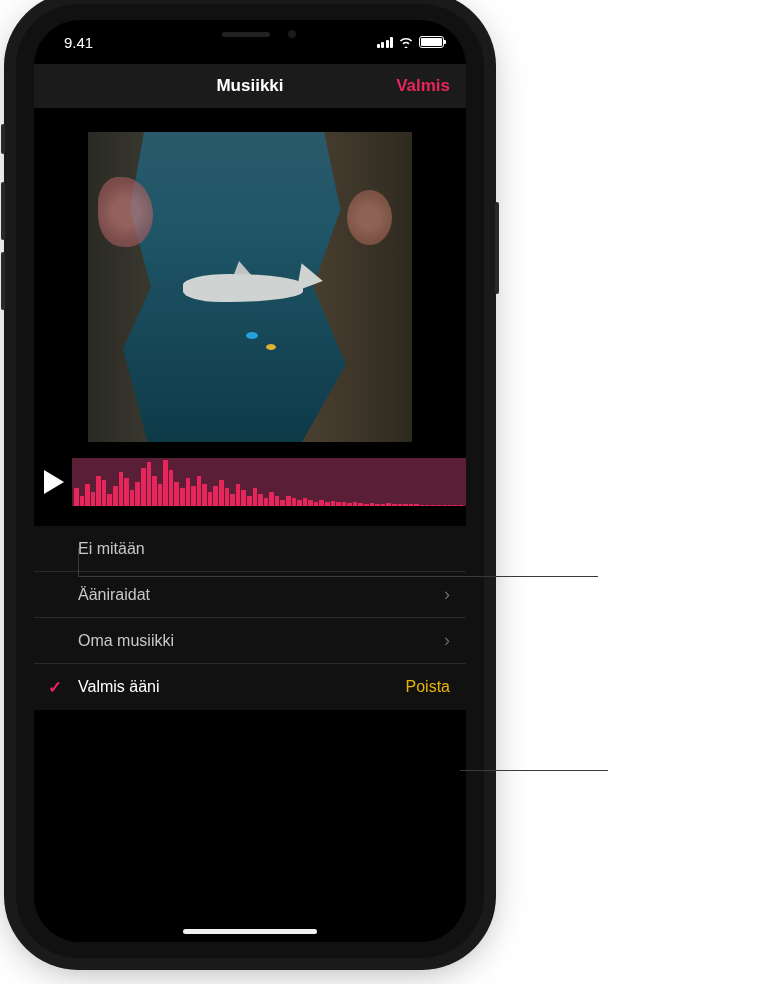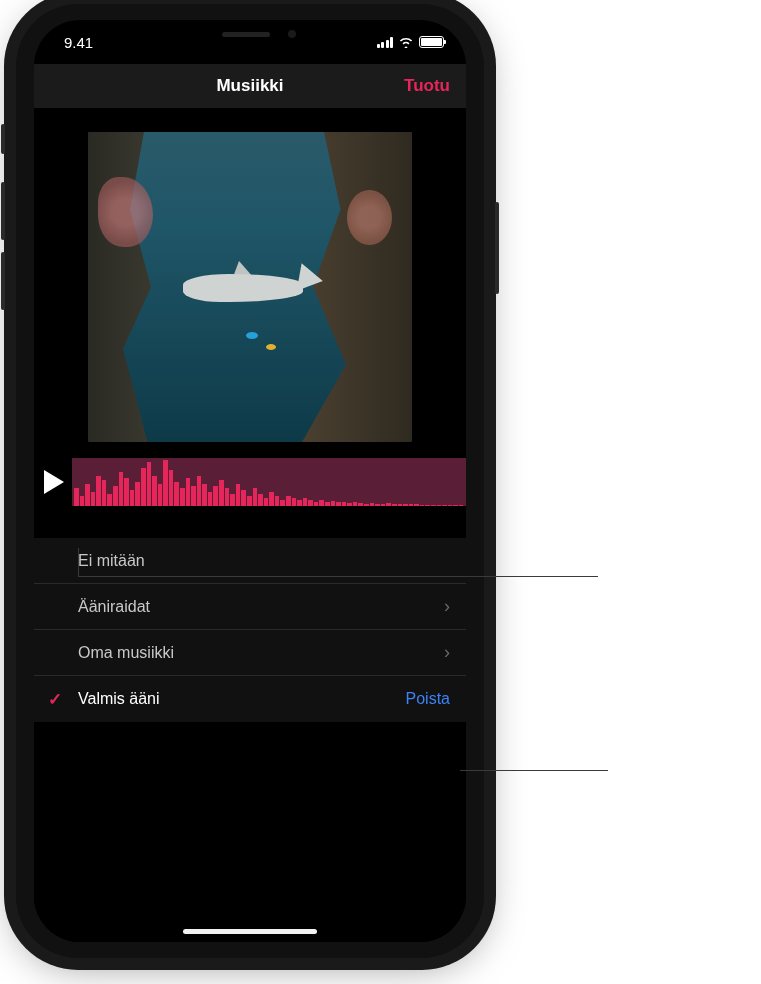--- a/index.html
+++ b/index.html
@@ -288,21 +288,21 @@
       gap: 1px;
       padding: 0 2px;
     }
     .wave-bars span {
       flex: 1;
       background: #e6265a;
     }
 
     
     .list {
-      margin-top: 32px;
+      margin-top: 20px;
       background: #111;
     }
     .list-row {
       display: flex;
       align-items: center;
       height: 46px;
       padding: 0 16px 0 44px;
       border-bottom: 1px solid #2a2a2a;
       color: #c8c8c8;
       font-size: 16px;
@@ -319,21 +319,21 @@
       left: 14px;
       color: #e6265a;
       font-size: 17px;
       font-weight: bold;
     }
     .row-imported {
       color: #fff;
     }
     .delete-label {
       margin-left: auto;
-      color: #3b82f6;
+      color: #eab308;
       font-size: 16px;
     }
 
     
     .home-indicator {
       position: absolute;
       bottom: 8px;
       left: 50%;
       transform: translateX(-50%);
       width: 134px;
@@ -381,21 +381,21 @@
           <path d="M8 10.5 a1.4 1.4 0 1 0 0.001 0 M4.5 7.2 a5 5 0 0 1 7 0 l-1.2 1.2 a3.3 3.3 0 0 0-4.6 0z M1.8 4.4 a9 9 0 0 1 12.4 0 l-1.2 1.2 a7.3 7.3 0 0 0-10 0z" fill="#fff"></path>
         </svg>
         <div class="battery">
           <div class="battery-fill"></div>
         </div>
       </div>
     </div>
 
     <div class="nav-bar">
       <span class="nav-title">Musiikki</span>
-      <span class="nav-done">Tuotu</span>
+      <span class="nav-done">Valmis</span>
     </div>
 
     <div class="content">
 
       <div class="preview-wrap">
         <div class="preview">
           <div class="rock-left"></div>
           <div class="rock-right"></div>
           <div class="coral-left"></div>
           <div class="coral-right"></div>

